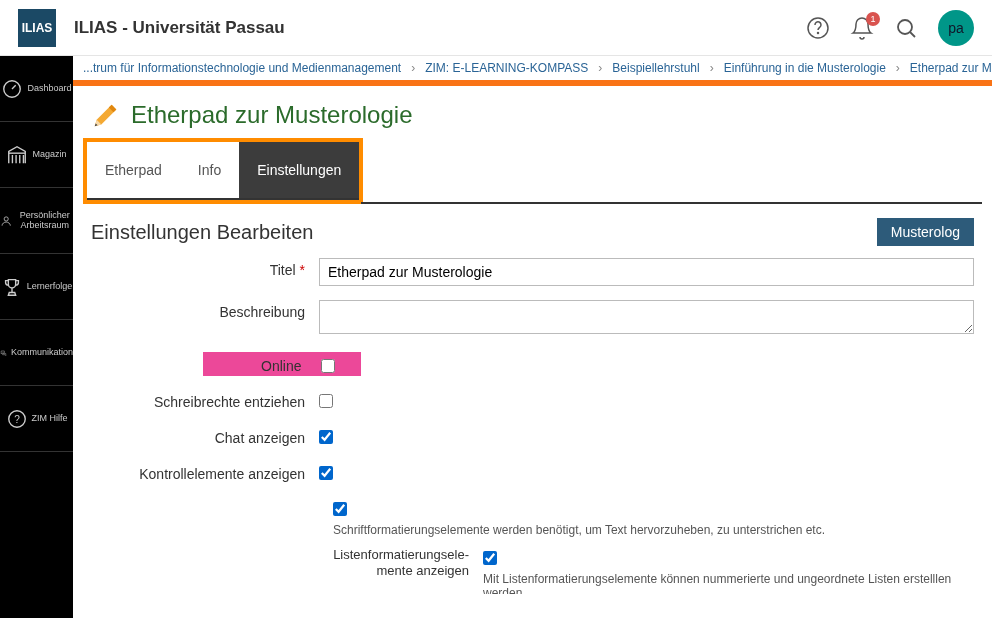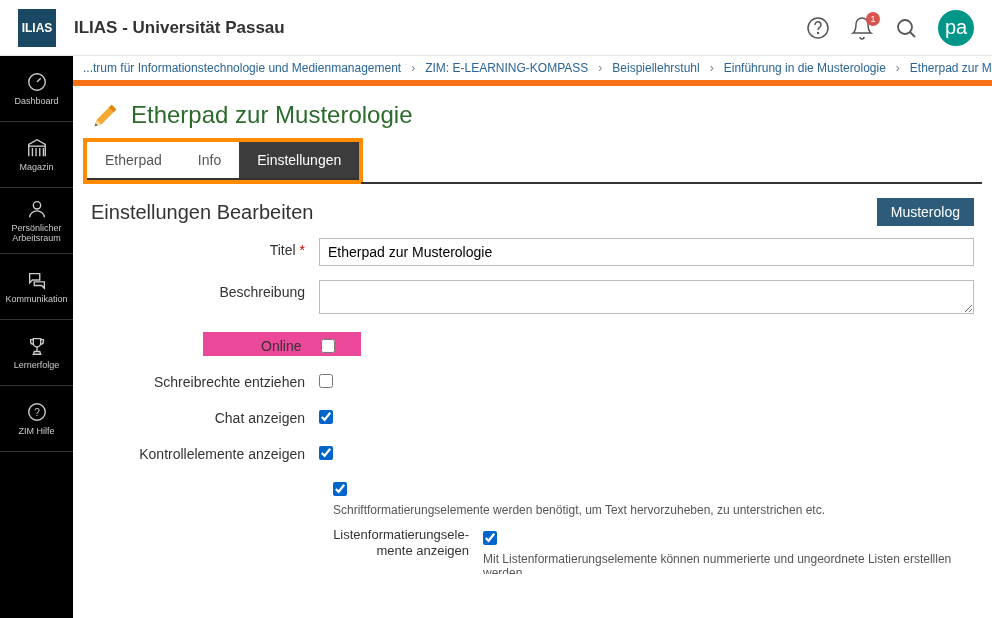--- a/index.html
+++ b/index.html
@@ -4,42 +4,42 @@
   <style>
     * { box-sizing: border-box; margin: 0; padding: 0; font-family: -apple-system, BlinkMacSystemFont, "Segoe UI", Arial, sans-serif; }
     body { width: 992px; height: 618px; overflow: hidden; background: #fff; }
     
     .topbar { height: 56px; display: flex; align-items: center; padding: 8px 18px; border-bottom: 1px solid #e5e5e5; }
     .logo-box { width: 38px; height: 38px; background: #1b4965; color: #fff; display: flex; align-items: center; justify-content: center; font-size: 12px; font-weight: bold; }
     .brand-title { margin-left: 18px; font-size: 17px; font-weight: 600; color: #333; }
     .topbar-right { margin-left: auto; display: flex; align-items: center; gap: 20px; }
     .top-icon { width: 24px; height: 24px; color: #555; display: flex; align-items: center; justify-content: center; position: relative; cursor: pointer; }
     .badge { position: absolute; top: -4px; right: -6px; width: 14px; height: 14px; background: #d9534f; color: #fff; border-radius: 50%; font-size: 9px; display: flex; align-items: center; justify-content: center; }
-    .avatar { width: 36px; height: 36px; border-radius: 50%; background: #009688; color: #ffffff; display: flex; align-items: center; justify-content: center; font-size: 20px; cursor: pointer; }
+    .avatar { width: 36px; height: 36px; border-radius: 50%; background: #009688; color: #0f172a; display: flex; align-items: center; justify-content: center; font-size: 14px; cursor: pointer; }
     
     .shell { display: flex; height: calc(618px - 56px); }
     
     .leftnav { width: 73px; background: #000; display: flex; flex-direction: column; }
-    .nav-item { height: 66px; display: flex; flex-direction: column; align-items: center; justify-content: center; color: #ccc; border-bottom: 1px solid #333; cursor: pointer; gap: 4px; }
+    .nav-item { height: 66px; display: flex; flex-direction: row; align-items: center; justify-content: center; color: #ccc; border-bottom: 1px solid #333; cursor: pointer; gap: 4px; }
     .nav-item .nav-icon { width: 22px; height: 22px; }
     .nav-item span { font-size: 9px; text-align: center; line-height: 1.1; }
     
     .main { flex: 1; display: flex; flex-direction: column; overflow: hidden; }
     .breadcrumb { height: 30px; display: flex; align-items: center; padding: 0 10px; border-bottom: 6px solid #f97316; font-size: 12px; color: #2a6496; gap: 10px; white-space: nowrap; overflow: hidden; }
     .breadcrumb .crumb { cursor: pointer; }
     .breadcrumb .chev { color: #888; }
     
     .page-header { display: flex; align-items: center; padding: 14px 18px 8px; gap: 10px; }
     .pencil-icon { width: 30px; height: 30px; }
     .page-title { font-size: 24px; color: #2b6b2b; font-weight: 400; }
     
     .tabs-wrap { padding: 0 10px; }
     .tabs-highlight { border: 4px solid #ff8c00; display: inline-block; }
     .tabs { display: flex; border-bottom: 2px solid #333; }
-    .tab { padding: 10px 18px; font-size: 14px; color: #555; cursor: pointer; }
+    .tab { padding: 20px 18px; font-size: 14px; color: #555; cursor: pointer; }
     .tab.active { background: #3c3c3c; color: #fff; }
     .tabs-line-rest { border-bottom: 2px solid #333; flex: 1; margin-left: -2px; }
     .tabs-row { display: flex; align-items: flex-end; }
     
     .section-bar { display: flex; align-items: center; padding: 14px 18px 8px; }
     .section-title { font-size: 20px; font-weight: 400; color: #333; }
     .save-btn { margin-left: auto; background: #2d5b7a; color: #fff; border: none; padding: 6px 14px; font-size: 14px; cursor: pointer; }
     
     .form { padding: 4px 18px 20px; overflow-y: auto; height: 340px; }
     .row { display: flex; align-items: flex-start; margin-bottom: 14px; }
@@ -113,33 +113,33 @@
     </div>
     <div class="nav-item">
       <svg class="nav-icon" viewBox="0 0 24 24" fill="none" stroke="currentColor" stroke-width="1.5">
           <circle cx="12" cy="8" r="4"></circle>
           <path d="M4 21c0-4 4-7 8-7s8 3 8 7"></path>
         </svg>
       <span>Persönlicher Arbeitsraum</span>
     </div>
     <div class="nav-item">
       <svg class="nav-icon" viewBox="0 0 24 24" fill="none" stroke="currentColor" stroke-width="1.5">
-          <path d="M4 5h11v7H7l-3 3V5z"></path>
-          <path d="M9 14h11v7l-3-3H9v-4z"></path>
-        </svg>
-      <span>Kommunikation</span>
-    </div>
-    <div class="nav-item">
-      <svg class="nav-icon" viewBox="0 0 24 24" fill="none" stroke="currentColor" stroke-width="1.5">
           <path d="M8 4h8v5a4 4 0 01-8 0V4z"></path>
           <path d="M8 5H5v2a3 3 0 003 3M16 5h3v2a3 3 0 01-3 3"></path>
           <line x1="12" y1="13" x2="12" y2="18"></line>
           <path d="M8 21h8l-1-3h-6z"></path>
         </svg>
       <span>Lernerfolge</span>
+    </div>
+    <div class="nav-item">
+      <svg class="nav-icon" viewBox="0 0 24 24" fill="none" stroke="currentColor" stroke-width="1.5">
+          <path d="M4 5h11v7H7l-3 3V5z"></path>
+          <path d="M9 14h11v7l-3-3H9v-4z"></path>
+        </svg>
+      <span>Kommunikation</span>
     </div>
     <div class="nav-item">
       <svg class="nav-icon" viewBox="0 0 24 24" fill="none" stroke="currentColor" stroke-width="1.5">
           <circle cx="12" cy="12" r="9"></circle>
           <text x="12" y="16" text-anchor="middle" font-size="11" fill="currentColor" stroke="none">?</text>
         </svg>
       <span>ZIM Hilfe</span>
     </div>
   </div>
 

